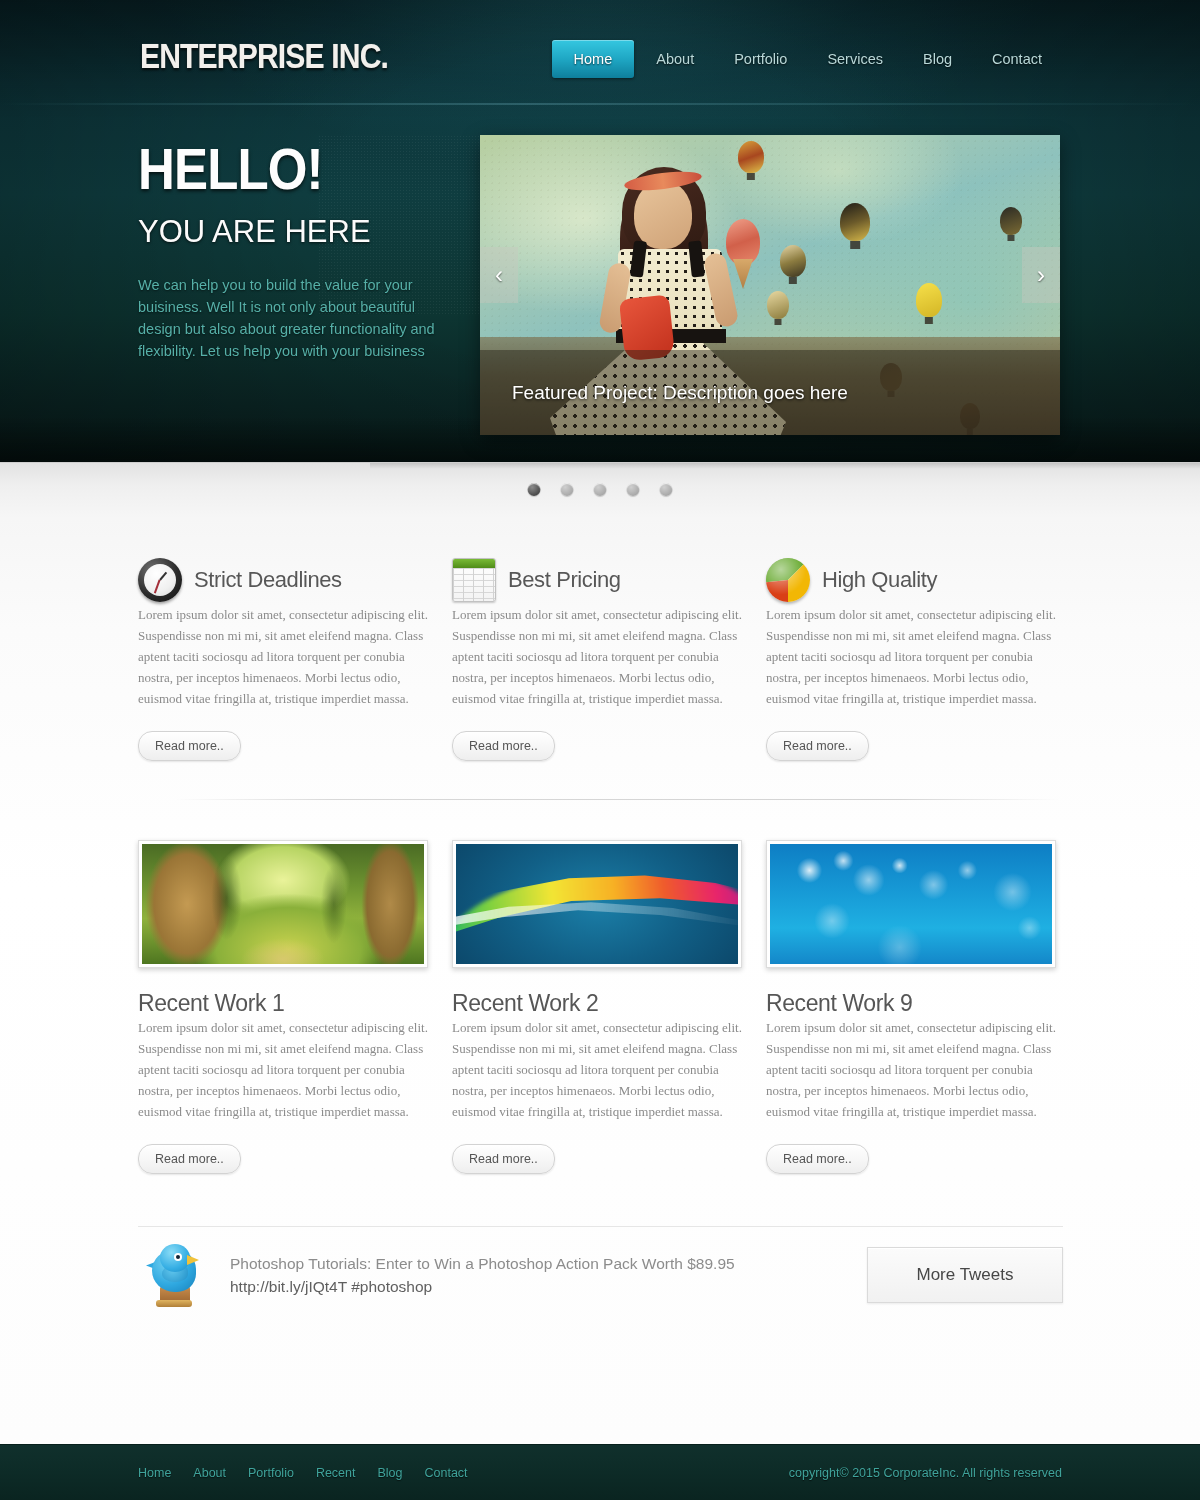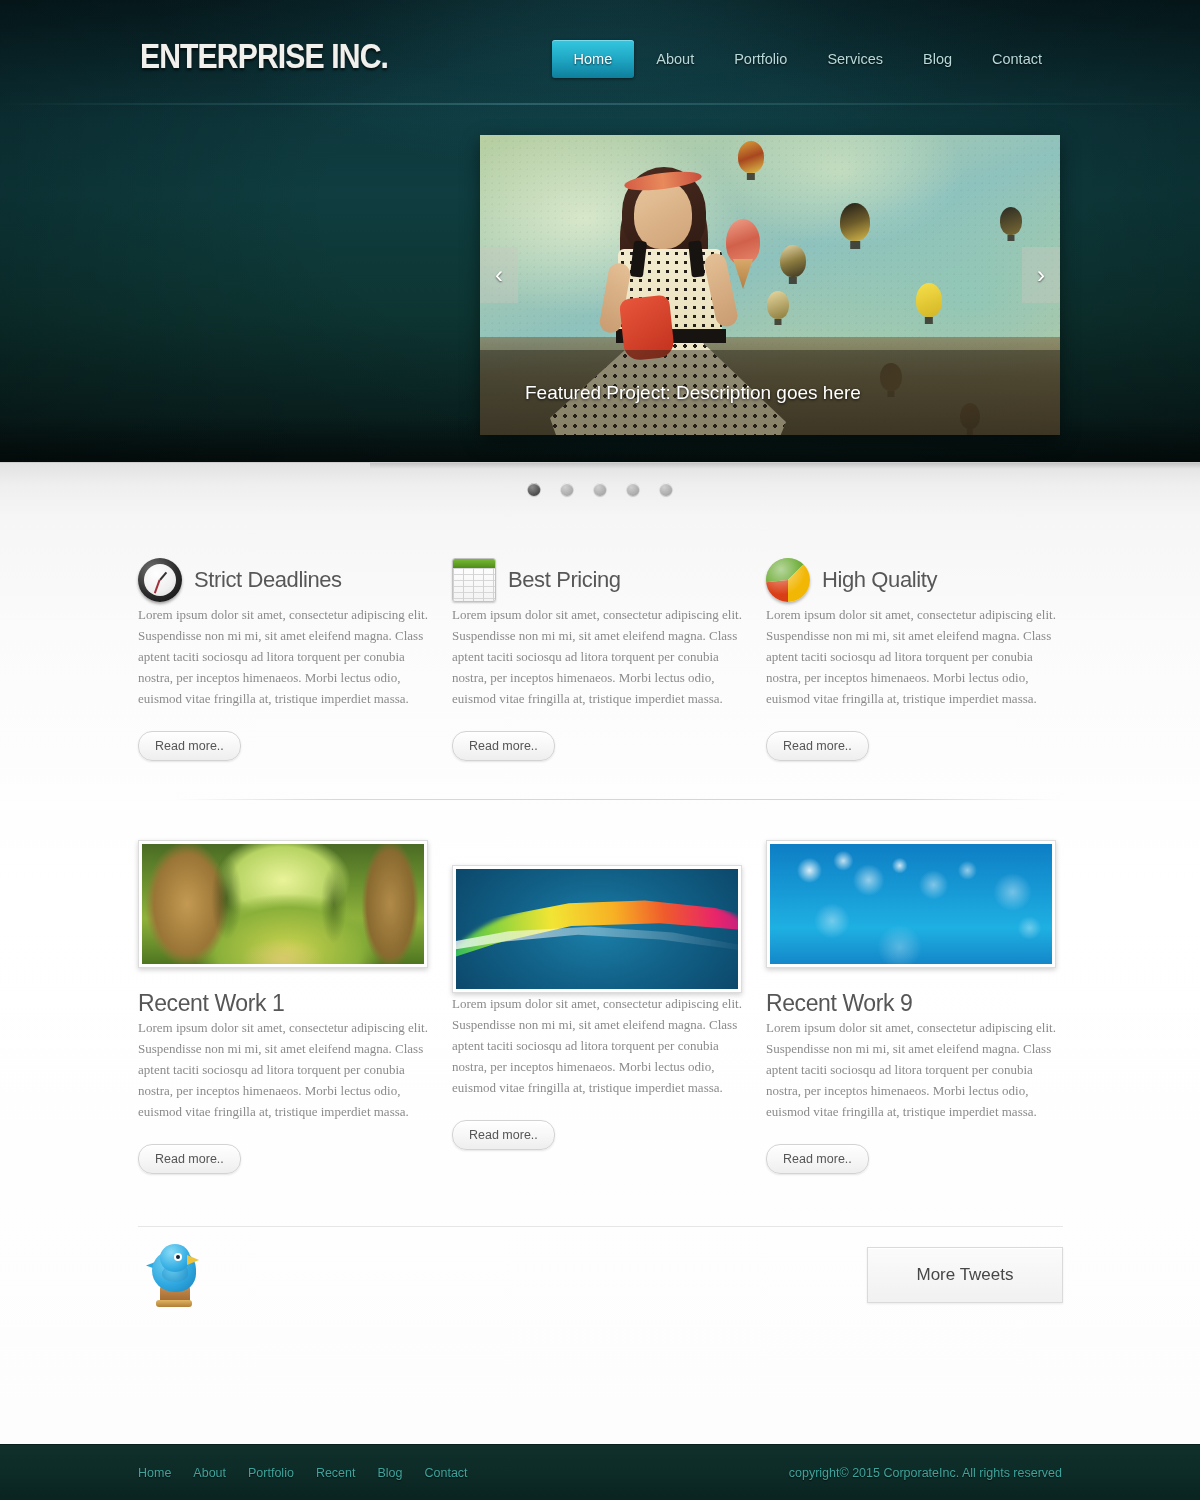--- a/index.html
+++ b/index.html
@@ -191,21 +191,21 @@
     position:absolute; left:24px; top:152px; width:50px; height:62px; border-radius:10px 10px 16px 16px;
     background: linear-gradient(150deg,#e8563c,#c1301c);
     transform: rotate(-6deg);
   }
   .slide-caption {
     position:absolute; left:0; right:0; bottom:0; height:85px;
     background: rgba(35,32,22,0.46);
     display:flex; align-items:center;
   }
   .slide-caption span {
-    color:#ffffff; font-size:19px; padding-left:45px;
+    color:#ffffff; font-size:19px; padding-left:32px;
     text-shadow:0 1px 3px rgba(0,0,0,0.8);
   }
   .arrow {
     position:absolute; top:112px; width:38px; height:56px;
     background: rgba(200,200,190,0.42);
     color:#fff; font-size:24px; line-height:56px; text-align:center;
     text-shadow:0 1px 2px rgba(0,0,0,0.6);
     cursor:pointer; z-index:4;
   }
   .arrow.prev { left:0; }
@@ -440,20 +440,26 @@
 
   <nav class="topnav">
     <a href="#" class="active">Home</a>
     <a href="#">About</a>
     <a href="#">Portfolio</a>
     <a href="#">Services</a>
     <a href="#">Blog</a>
     <a href="#">Contact</a>
   </nav>
 
+  <div class="hero-left">
+    <div class="dots-bg"></div>
+    <h1 class="hello">HELLO!</h1>
+    <h2 class="sub">YOU ARE HERE</h2>
+    <p class="heroP">We can help you to build the value for your buisiness. Well It is not only about beautiful design but also about greater functionality and flexibility. Let us help you with your buisiness</p>
+  </div>
 
   <div class="slider">
     <div class="slide-img">
       <div class="sky"></div>
 
       <div class="balloon" style="left:258px;top:6px;width:26px;height:32px;background:linear-gradient(160deg,#d9a23a,#a8471f,#e0c24a);"></div>
       <div class="balloon" style="left:360px;top:68px;width:30px;height:38px;background:linear-gradient(160deg,#1d1c18,#6b5a2a,#d6b84a);"></div>
       <div class="balloon" style="left:300px;top:110px;width:26px;height:32px;background:linear-gradient(160deg,#e6d7a8,#8c7c40,#3a3320);"></div>
       <div class="balloon" style="left:520px;top:72px;width:22px;height:28px;background:linear-gradient(160deg,#2a2a24,#7b6b34);"></div>
       <div class="balloon" style="left:436px;top:148px;width:26px;height:34px;background:linear-gradient(160deg,#f6e04a,#d3b525);"></div>
@@ -558,20 +564,21 @@
       <a class="btn-read" href="#">Read more..</a>
     </div>
 
     <div class="col">
       <div class="thumb">
         <div class="inner art-wave">
           <div class="w"></div>
             <div class="w2"></div>
         </div>
       </div>
+      <h3 class="work-title">Recent Work 2</h3>
       <p class="body-copy">Lorem ipsum dolor sit amet, consectetur adipiscing elit. Suspendisse non mi mi, sit amet eleifend magna. Class aptent taciti sociosqu ad litora torquent per conubia nostra, per inceptos himenaeos. Morbi lectus odio, euismod vitae fringilla at, tristique imperdiet massa.</p>
       <a class="btn-read" href="#">Read more..</a>
     </div>
 
     <div class="col">
       <div class="thumb">
         <div class="inner art-bokeh"></div>
       </div>
       <h3 class="work-title">Recent Work 9</h3>
       <p class="body-copy">Lorem ipsum dolor sit amet, consectetur adipiscing elit. Suspendisse non mi mi, sit amet eleifend magna. Class aptent taciti sociosqu ad litora torquent per conubia nostra, per inceptos himenaeos. Morbi lectus odio, euismod vitae fringilla at, tristique imperdiet massa.</p>
@@ -583,20 +590,24 @@
     <div class="bird">
       <div class="tail"></div>
       <div class="legs"></div>
       <div class="foot"></div>
       <div class="body"></div>
       <div class="wing"></div>
       <div class="headb"></div>
       <div class="eye"></div>
       <div class="beak"></div>
     </div>
+    <div class="tweet">
+      <div>Photoshop Tutorials: Enter to Win a Photoshop Action Pack Worth $89.95</div>
+      <div class="url">http://bit.ly/jIQt4T #photoshop</div>
+    </div>
     <a class="btn-more" href="#">More Tweets</a>
   </div>
 </div>
 
 <div class="footer">
   <div class="fwrap">
     <div class="fnav">
       <a href="#">Home</a>
       <a href="#">About</a>
       <a href="#">Portfolio</a>

